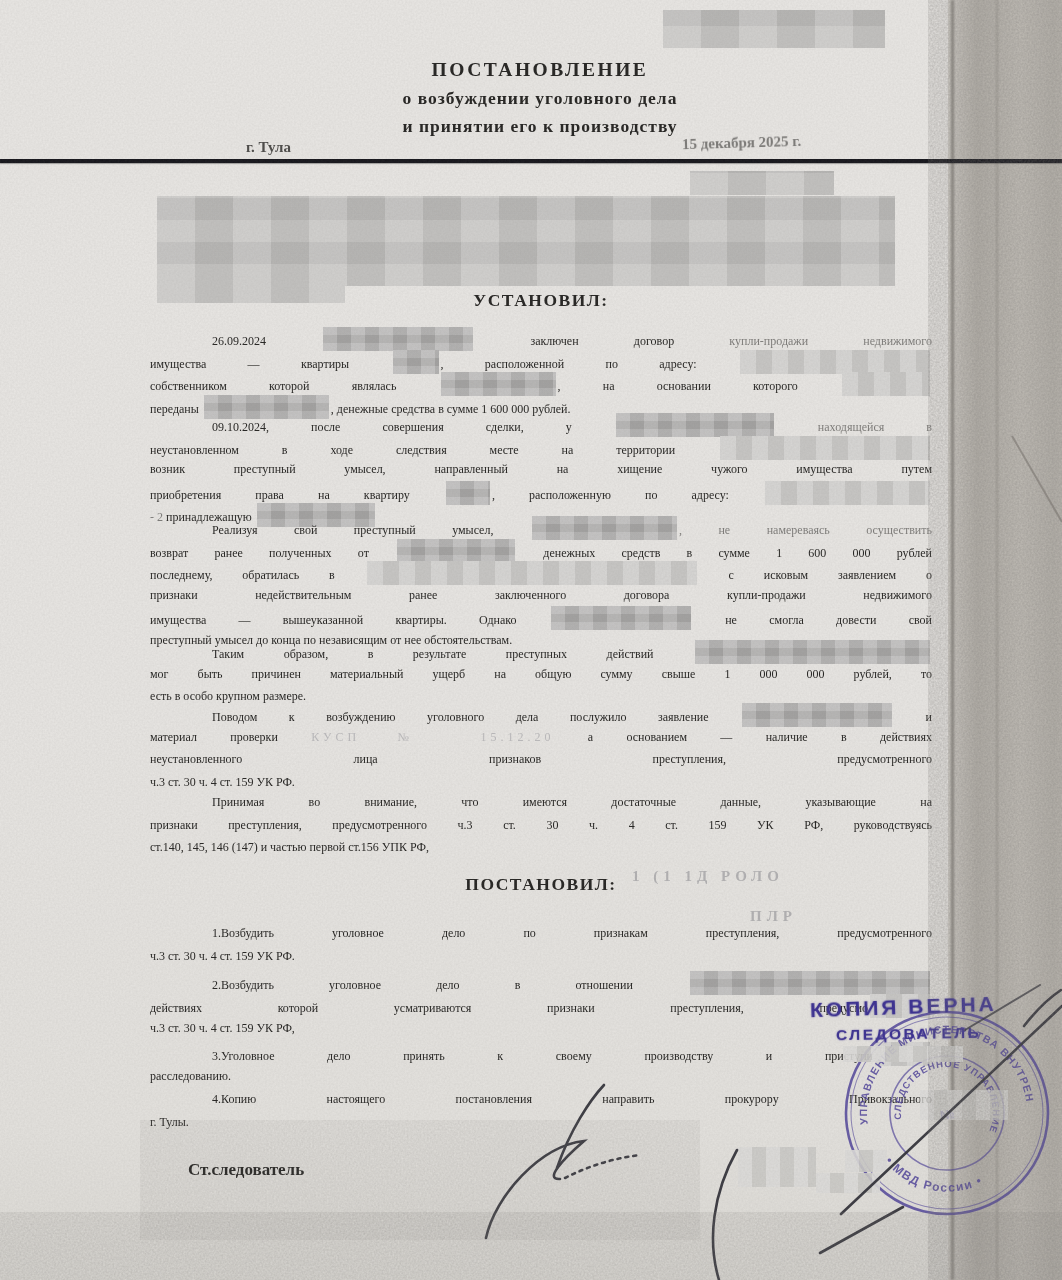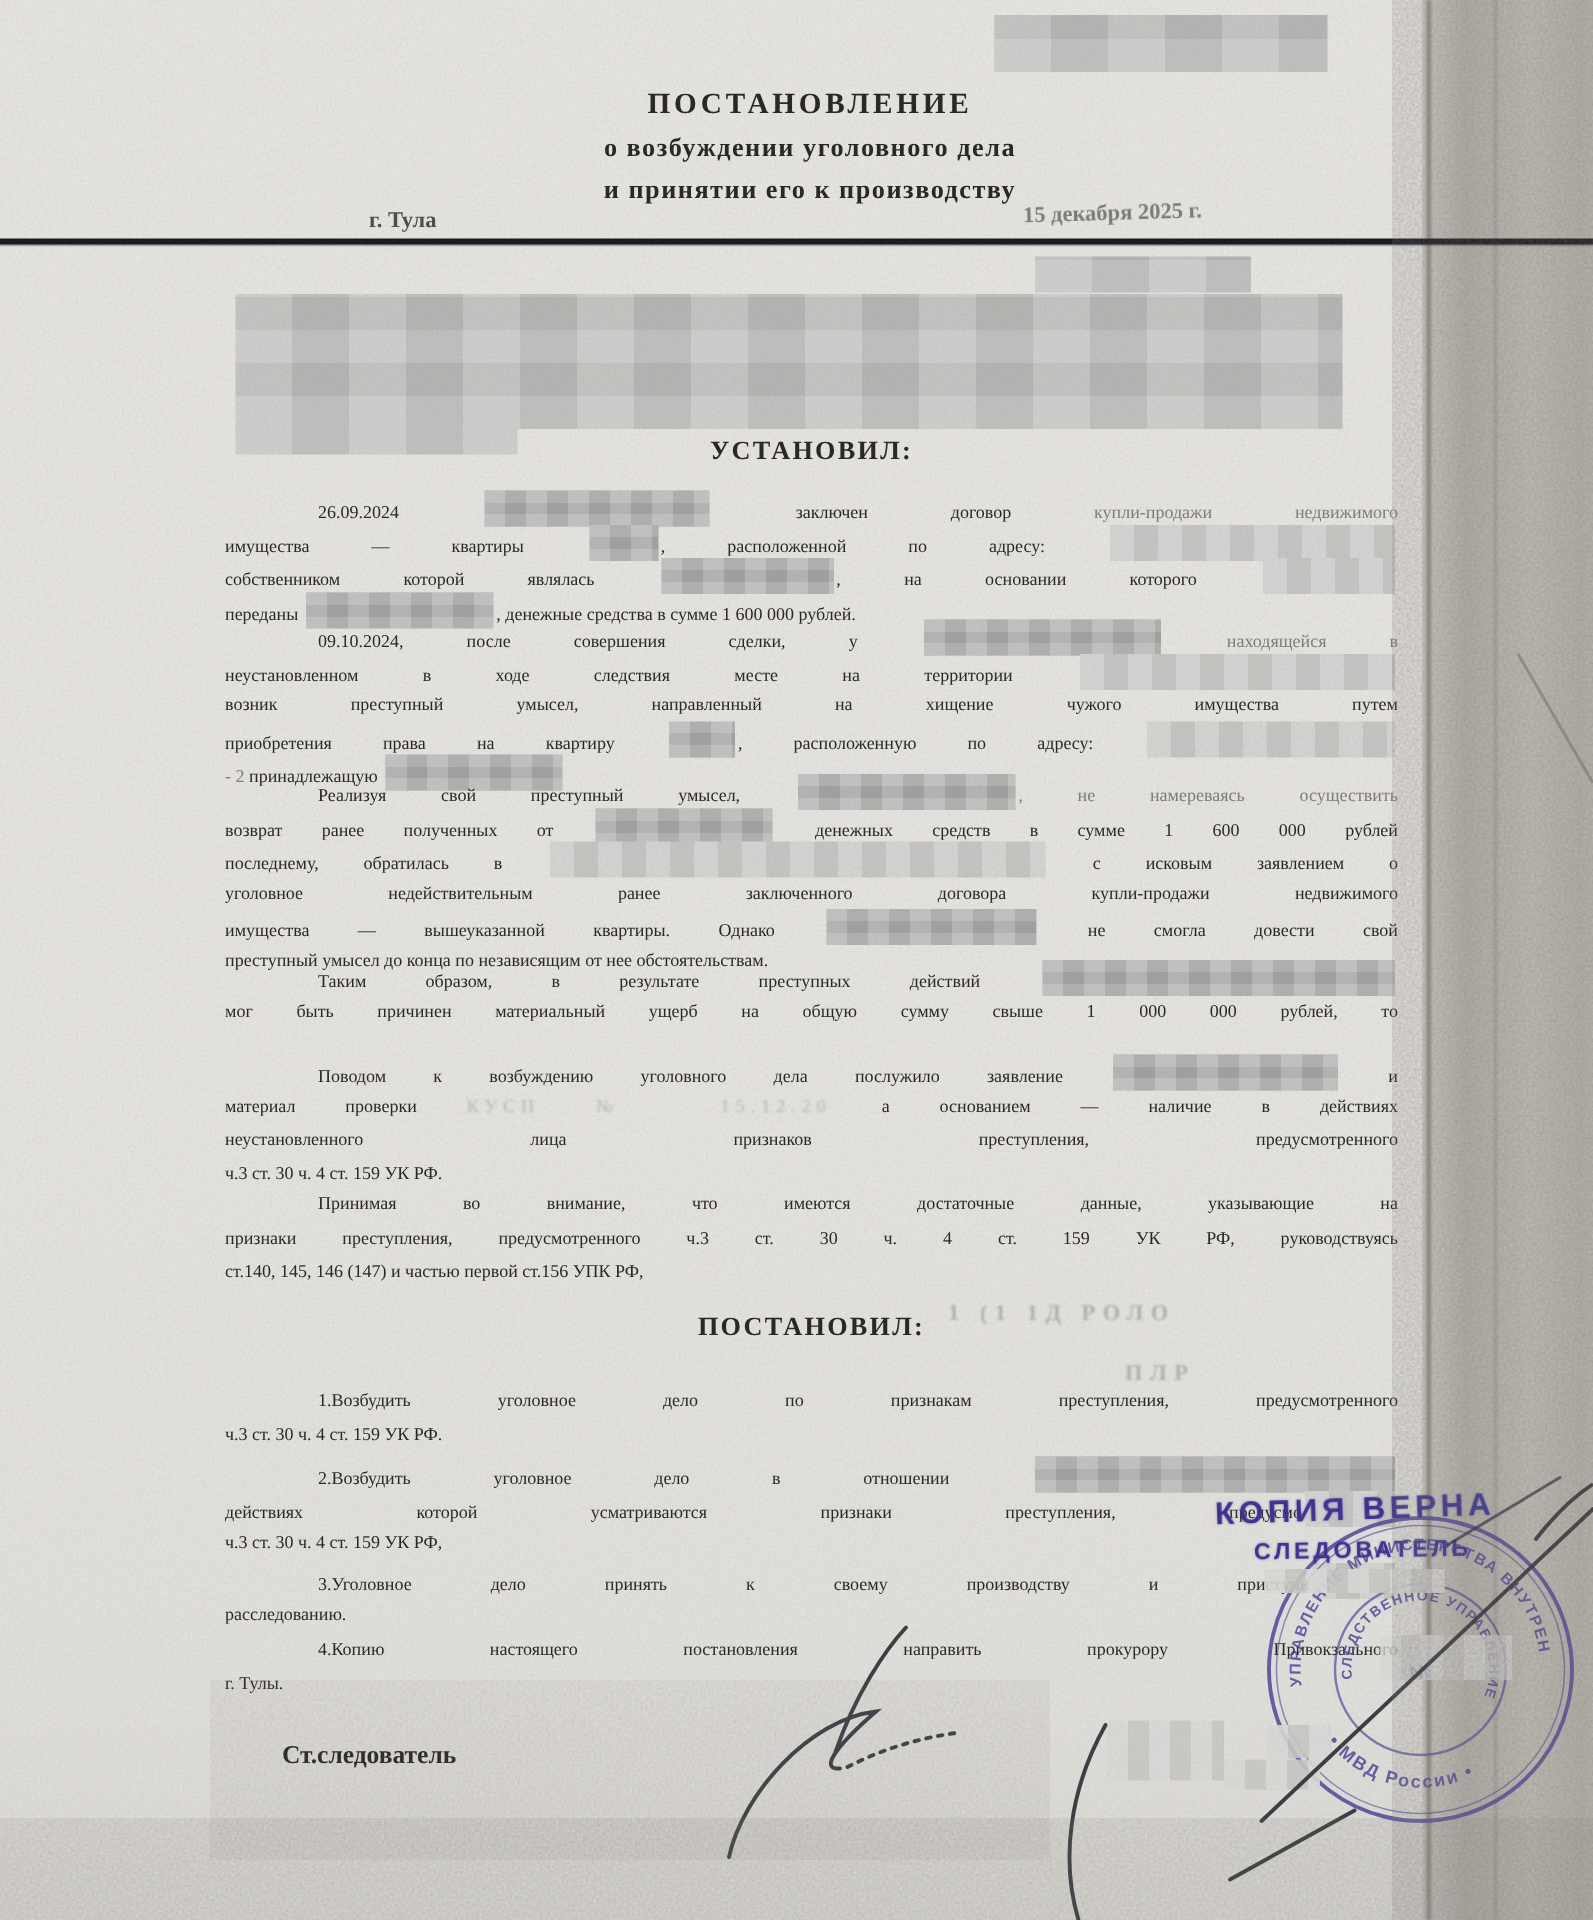--- a/index.html
+++ b/index.html
@@ -87,28 +87,29 @@
     <div class="line"><span class="run">неустановленном в ходе следствия месте на территории </span><span class="redact light" style="width: 210px;"></span></div>
     <div class="line"><span class="run">возник преступный умысел, направленный на хищение чужого имущества путем</span></div>
     <div class="line"><span class="run">приобретения права на квартиру </span><span class="redact" style="width: 44px;"></span><span class="run">, расположенную по адресу: </span><span class="redact light" style="width: 165px;"></span></div>
     <div class="line short"><span class="faint">- 2 </span><span class="run"> принадлежащую </span><span class="redact" style="width: 118px;"></span></div>
   </div>
 
   <div class="block" style="top:516px;">
     <div class="line ind"><span class="run">Реализуя свой преступный умысел, </span><span class="redact" style="width: 145px;"></span><span class="faint">, не намереваясь осуществить</span></div>
     <div class="line"><span class="run">возврат ранее полученных от </span><span class="redact" style="width: 118px;"></span><span class="run"> денежных средств в сумме 1 600 000 рублей</span></div>
     <div class="line"><span class="run">последнему, обратилась в </span><span class="redact light" style="width: 330px;"></span><span class="run"> с исковым заявлением о</span></div>
-    <div class="line"><span class="run">уголовное недействительным ранее заключенного договора купли-продажи недвижимого</span></div>
+    <div class="line"><span class="run">признаки недействительным ранее заключенного договора купли-продажи недвижимого</span></div>
     <div class="line"><span class="run">имущества — вышеуказанной квартиры. Однако </span><span class="redact" style="width: 140px;"></span><span class="run"> не смогла довести свой</span></div>
     <div class="line short"><span class="run">преступный умысел до конца по независящим от нее обстоятельствам.</span></div>
   </div>
 
   <div class="block" style="top:640px;">
     <div class="line ind"><span class="run">Таким образом, в результате преступных действий </span><span class="redact" style="width: 235px;"></span></div>
     <div class="line"><span class="run">мог быть причинен материальный ущерб на общую сумму свыше 1 000 000 рублей, то</span></div>
+    <div class="line short"><span class="run">есть в особо крупном размере.</span></div>
   </div>
 
   <div class="block" style="top:703px;">
     <div class="line ind"><span class="run">Поводом к возбуждению уголовного дела послужило заявление </span><span class="redact" style="width: 150px;"></span><span class="run"> и</span></div>
     <div class="line"><span class="run">материал проверки </span><span class="ghost">КУСП № 15.12.20</span><span class="run"> а основанием — наличие в действиях</span></div>
     <div class="line"><span class="run">неустановленного лица признаков преступления, предусмотренного</span></div>
     <div class="line short"><span class="run">ч.3 ст. 30 ч. 4 ст. 159 УК РФ.</span></div>
   </div>
 
   <div class="block" style="top:791px;">

